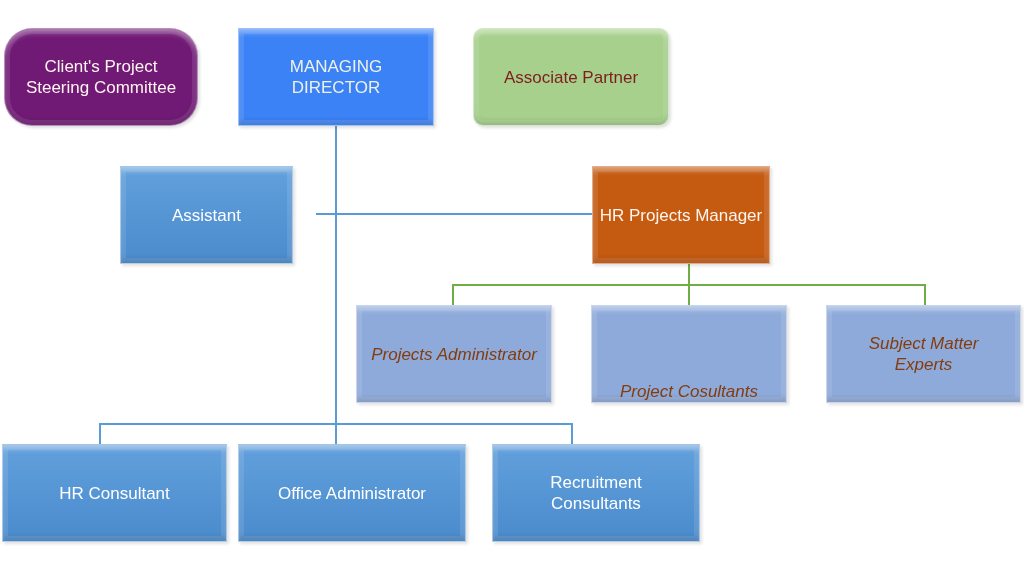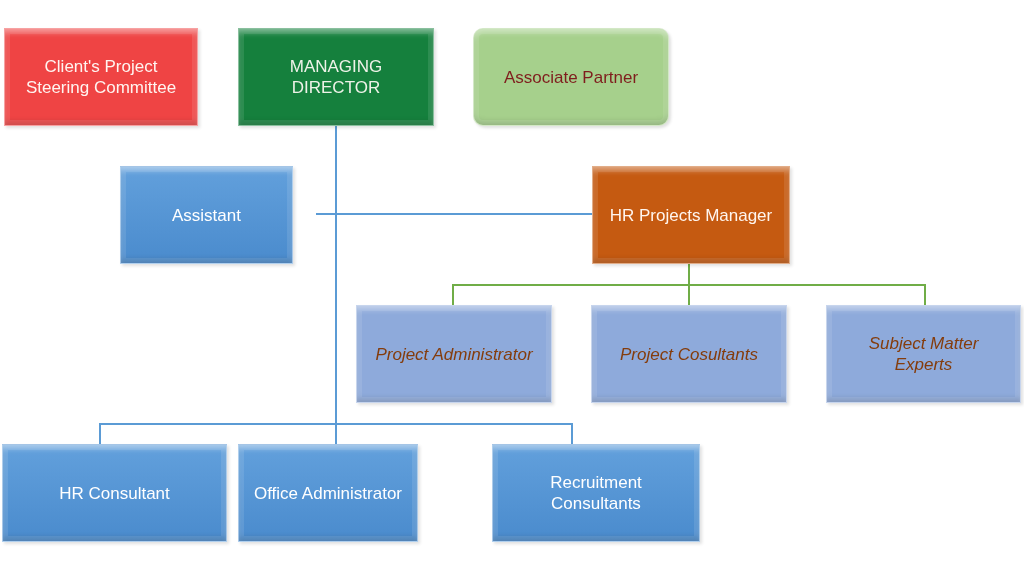--- a/index.html
+++ b/index.html
@@ -8,22 +8,22 @@
   .line { position:absolute; }
   .box {
     position:absolute; box-sizing:border-box;
     display:flex; align-items:center; justify-content:center; text-align:center;
     font-size:17px; line-height:21px; padding:0 6px;
     border:1px solid rgba(255,255,255,0.5);
     box-shadow: inset 0 0 0 5px rgba(255,255,255,0.10), inset 0 6px 6px -3px rgba(255,255,255,0.45),
                 inset 0 -6px 6px -3px rgba(0,0,0,0.18), 2px 2px 3px rgba(0,0,0,0.12);
   }
   .box span { white-space:pre-line; }
-  .red   { background:#ef4444; color:#fff4f0; }
-  .dgreen{ background:#15803d; color:#eef2e8; }
+  .red   { background:#701a75; color:#fff4f0;border-radius:28px; }
+  .dgreen{ background:#3b82f6; color:#eef2e8; }
   .lgreen{ background:#a6d08c; color:#7f1d1d;border-radius:10px; }
   .blue  { background:linear-gradient(#62a0dc,#4a8bcd); color:#ffffff; }
   .orange{ background:#c55a11; color:#fff5ee; }
   .lav   { background:#8eaadb; color:#843c0c; font-style:italic; }
 </style>
 </head>
 <body>
 
 <div class="line" style="left:335px;top:126px;width:2px;height:299px;background:#5b9bd5;"></div>
 <div class="line" style="left:316px;top:213px;width:276px;height:2px;background:#5b9bd5;"></div>
@@ -45,37 +45,37 @@
   <span>MANAGING
 DIRECTOR</span>
 </div>
 <div class="box lgreen" style="left:473px;top:28px;width:196px;height:98px;">
   <span>Associate Partner</span>
 </div>
 
 <div class="box blue" style="left:120px;top:166px;width:173px;height:98px;">
   <span>Assistant</span>
 </div>
-<div class="box orange" style="left:592px;top:166px;width:198px;height:98px;padding:0 2px;">
+<div class="box orange" style="left:592px;top:166px;width:178px;height:98px;padding:0 2px;">
   <span>HR Projects Manager</span>
 </div>
 
 <div class="box lav" style="left:356px;top:305px;width:196px;height:98px;padding:0 2px;">
-  <span>Project Administrator</span>
+  <span>Projects Administrator</span>
 </div>
-<div class="box lav" style="left:591px;top:305px;width:196px;height:98px;">
+<div class="box lav" style="left:591px;top:305px;width:196px;height:98px;align-items:flex-end;">
   <span>Project Cosultants</span>
 </div>
 <div class="box lav" style="left:826px;top:305px;width:195px;height:98px;font-style:italic;">
   <span>Subject Matter
 Experts</span>
 </div>
 
 <div class="box blue" style="left:2px;top:444px;width:225px;height:98px;">
   <span>HR Consultant</span>
 </div>
-<div class="box blue" style="left:238px;top:444px;width:180px;height:98px;padding:0 2px;">
+<div class="box blue" style="left:238px;top:444px;width:228px;height:98px;padding:0 2px;">
   <span>Office Administrator</span>
 </div>
 <div class="box blue" style="left:492px;top:444px;width:208px;height:98px;">
   <span>Recruitment
 Consultants</span>
 </div>
 
 </body></html>

